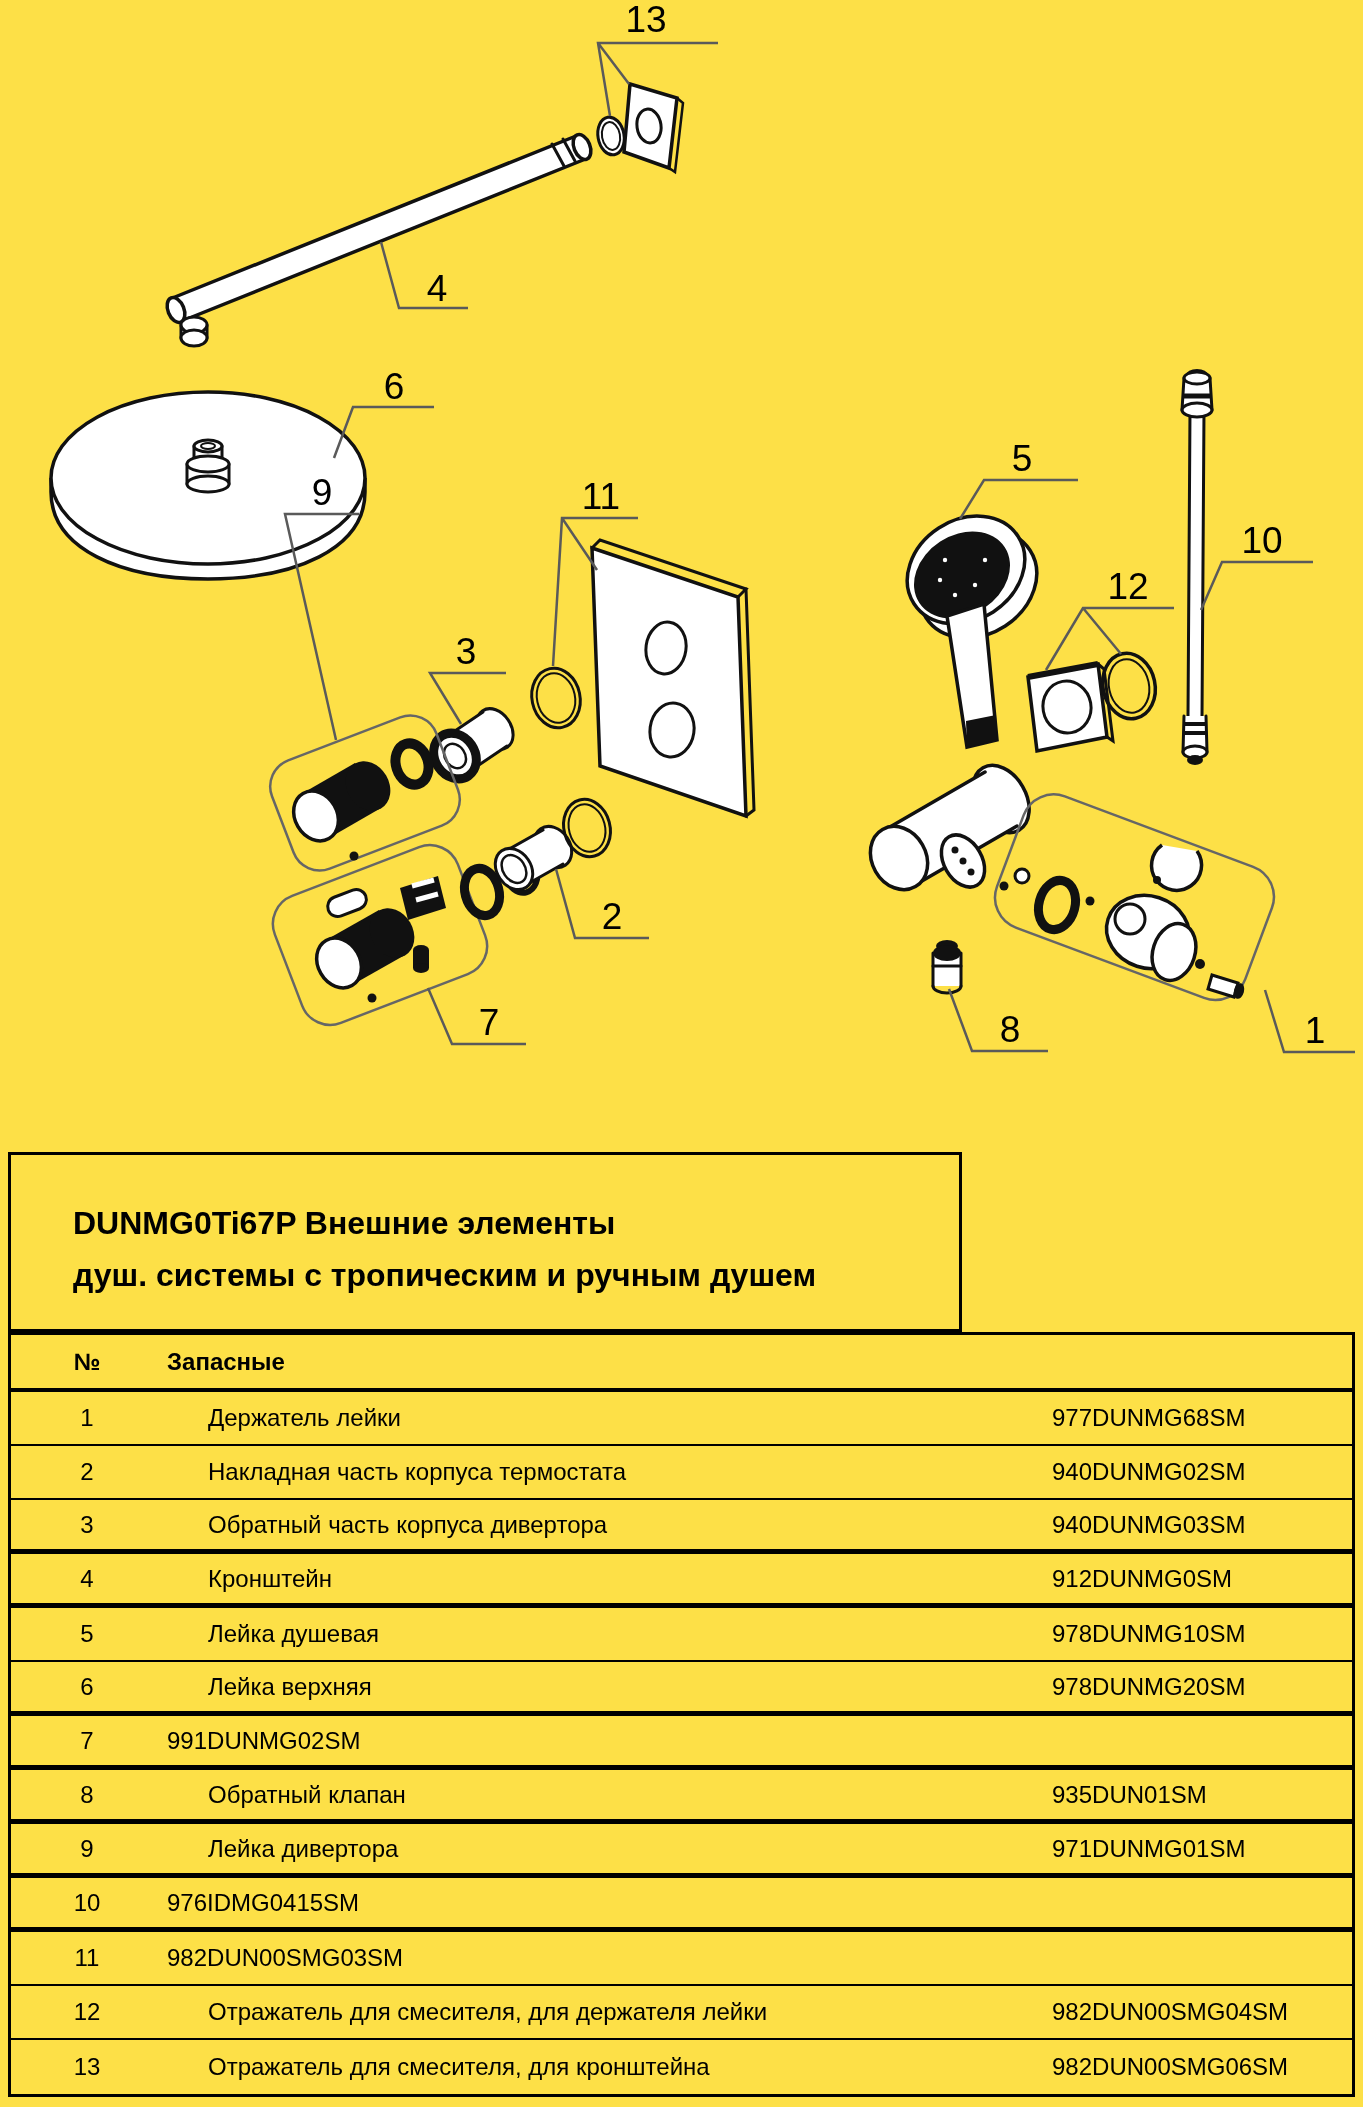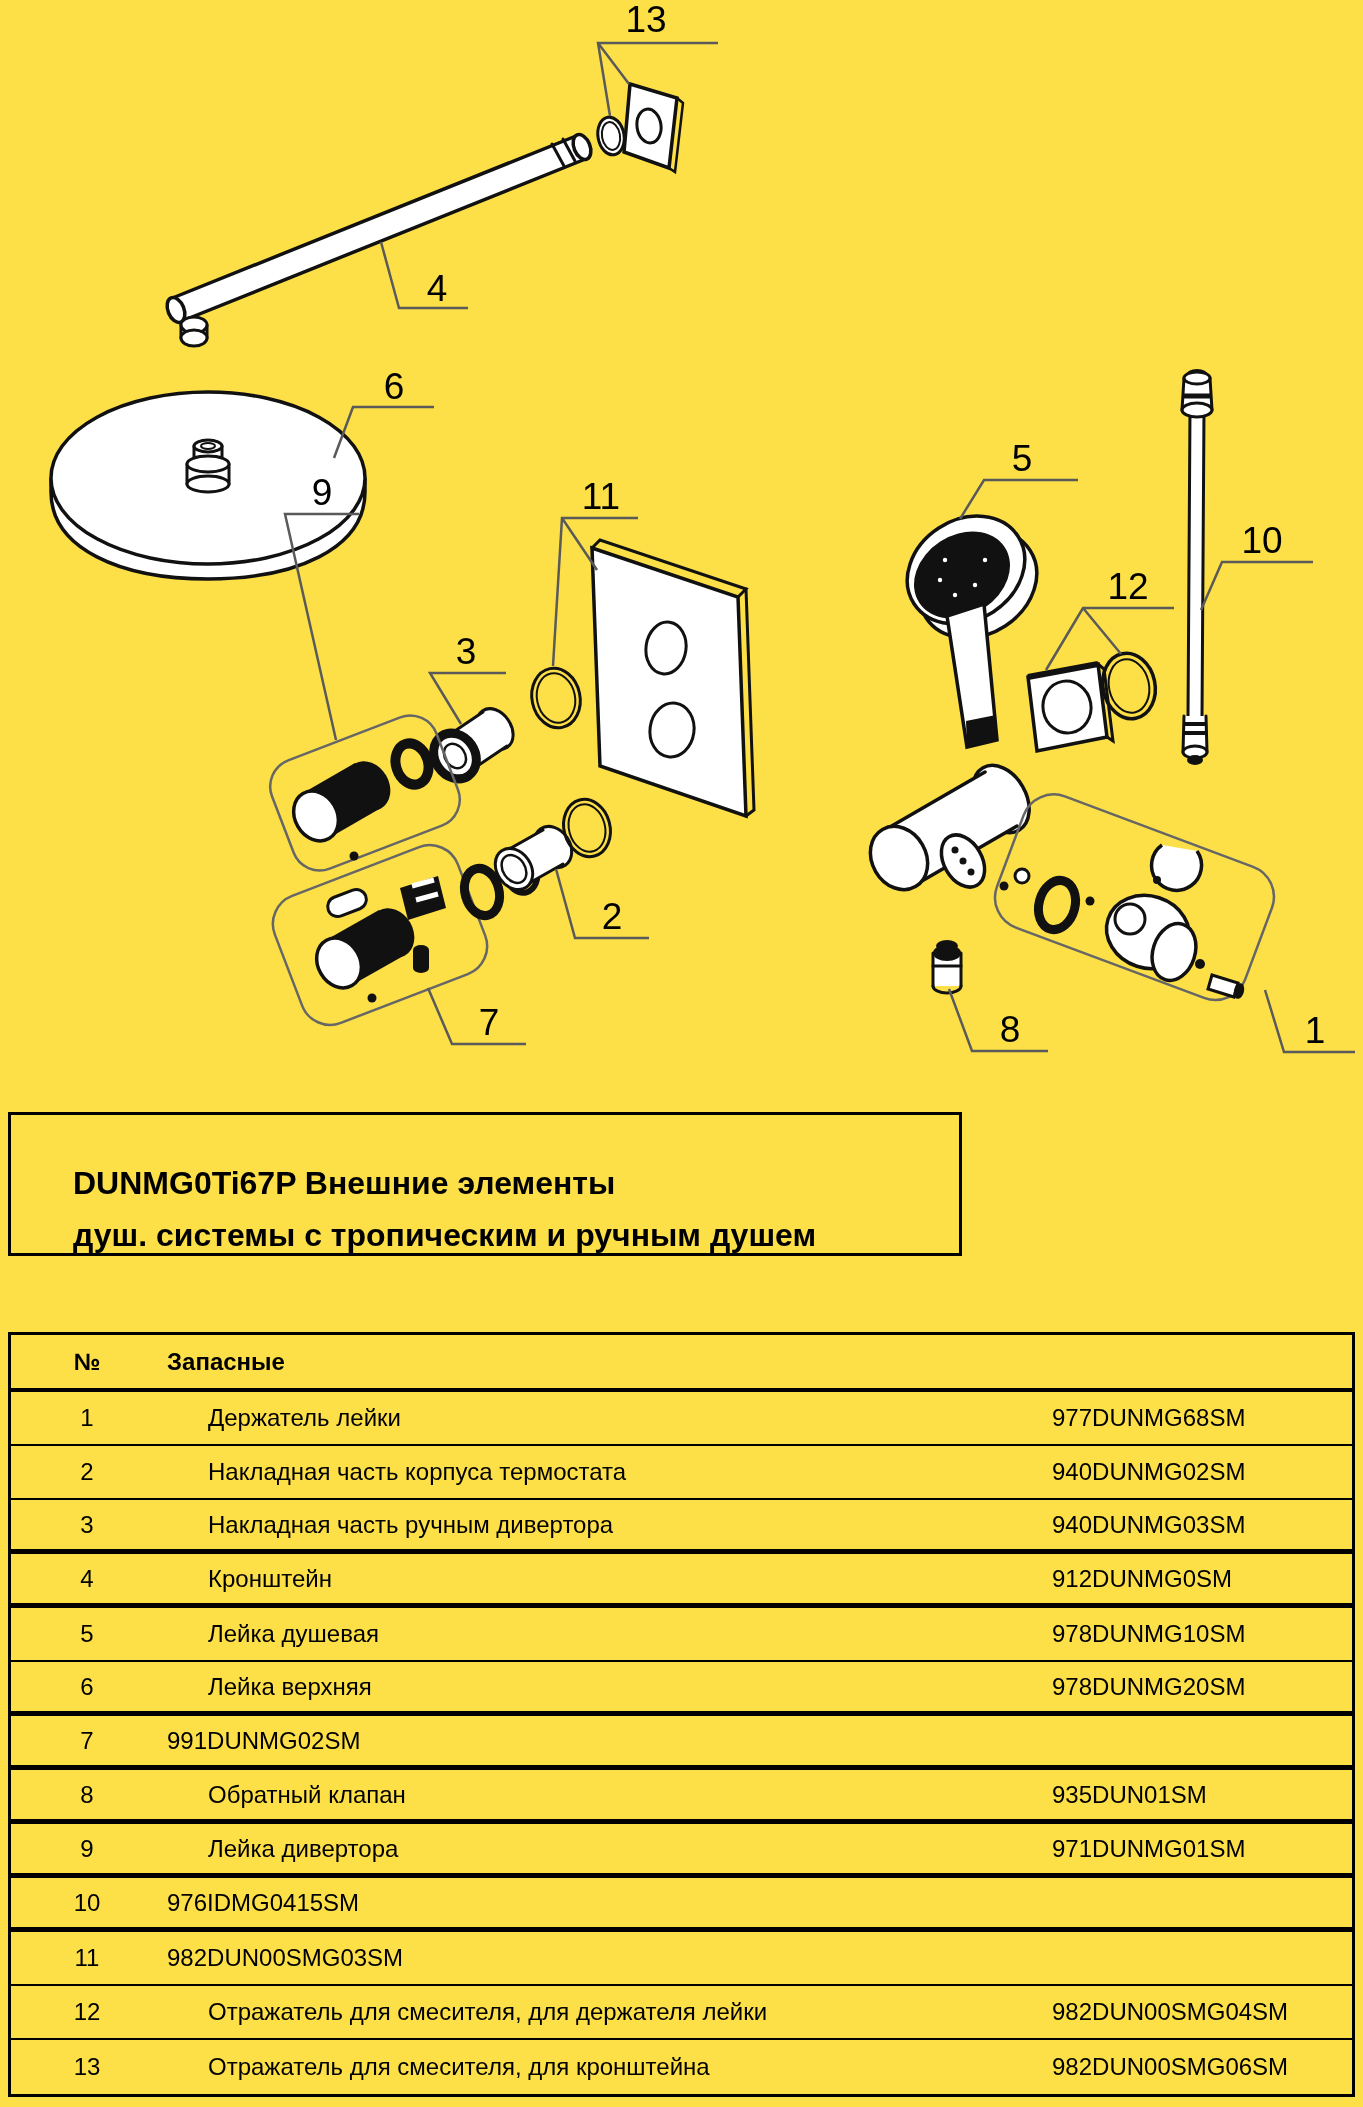--- a/index.html
+++ b/index.html
@@ -14,21 +14,21 @@
   .s35{stroke:#111;stroke-width:3.5;fill:none;stroke-linecap:round;}
   .wf{fill:#fff;stroke:#111;stroke-width:3;}
   .wf35{fill:#fff;stroke:#111;stroke-width:3.5;}
   .wfn{fill:#fff;stroke:none;}
   .bk{fill:#111;stroke:none;}
   .ldr{stroke:#5a5a5a;stroke-width:2.5;fill:none;}
   .grp{fill:none;stroke:#666;stroke-width:2.5;}
   .lbl{font:37px "Liberation Sans",sans-serif;fill:#000;text-anchor:middle;}
 
   
-  .info-box{position:absolute;left:8px;top:1112px;width:954px;height:144px;border:3px solid #000;
+  .info-box{position:absolute;left:8px;top:1152px;width:954px;height:180px;border:3px solid #000;
             box-sizing:border-box;padding:42px 10px 0 62px;}
   .info-box .line{font-size:32px;font-weight:bold;line-height:52px;white-space:nowrap;}
 
   
   .parts-table{position:absolute;left:8px;top:1332px;width:1347px;border:3px solid #000;box-sizing:border-box;}
   .trow{display:flex;align-items:center;height:54px;border-bottom:2px solid #000;box-sizing:border-box;
         font-size:24px;}
   .trow.header{height:57px;font-weight:bold;border-bottom-width:4px;}
   .trow.thick{border-bottom-width:5px;}
   .trow:last-child{border-bottom:none;}
@@ -258,21 +258,21 @@
       <div class="c-part">Держатель лейки</div>
       <div class="c-art">977DUNMG68SM</div>
     </div>
       <div class="trow">
       <div class="c-num">2</div>
       <div class="c-part">Накладная часть корпуса термостата</div>
       <div class="c-art">940DUNMG02SM</div>
     </div>
       <div class="trow thick">
       <div class="c-num">3</div>
-      <div class="c-part">Накладная часть ручным дивертора</div>
+      <div class="c-part">Обратный часть корпуса дивертора</div>
       <div class="c-art">940DUNMG03SM</div>
     </div>
       <div class="trow thick">
       <div class="c-num">4</div>
       <div class="c-part">Кронштейн</div>
       <div class="c-art">912DUNMG0SM</div>
     </div>
       <div class="trow">
       <div class="c-num">5</div>
       <div class="c-part">Лейка душевая</div>

